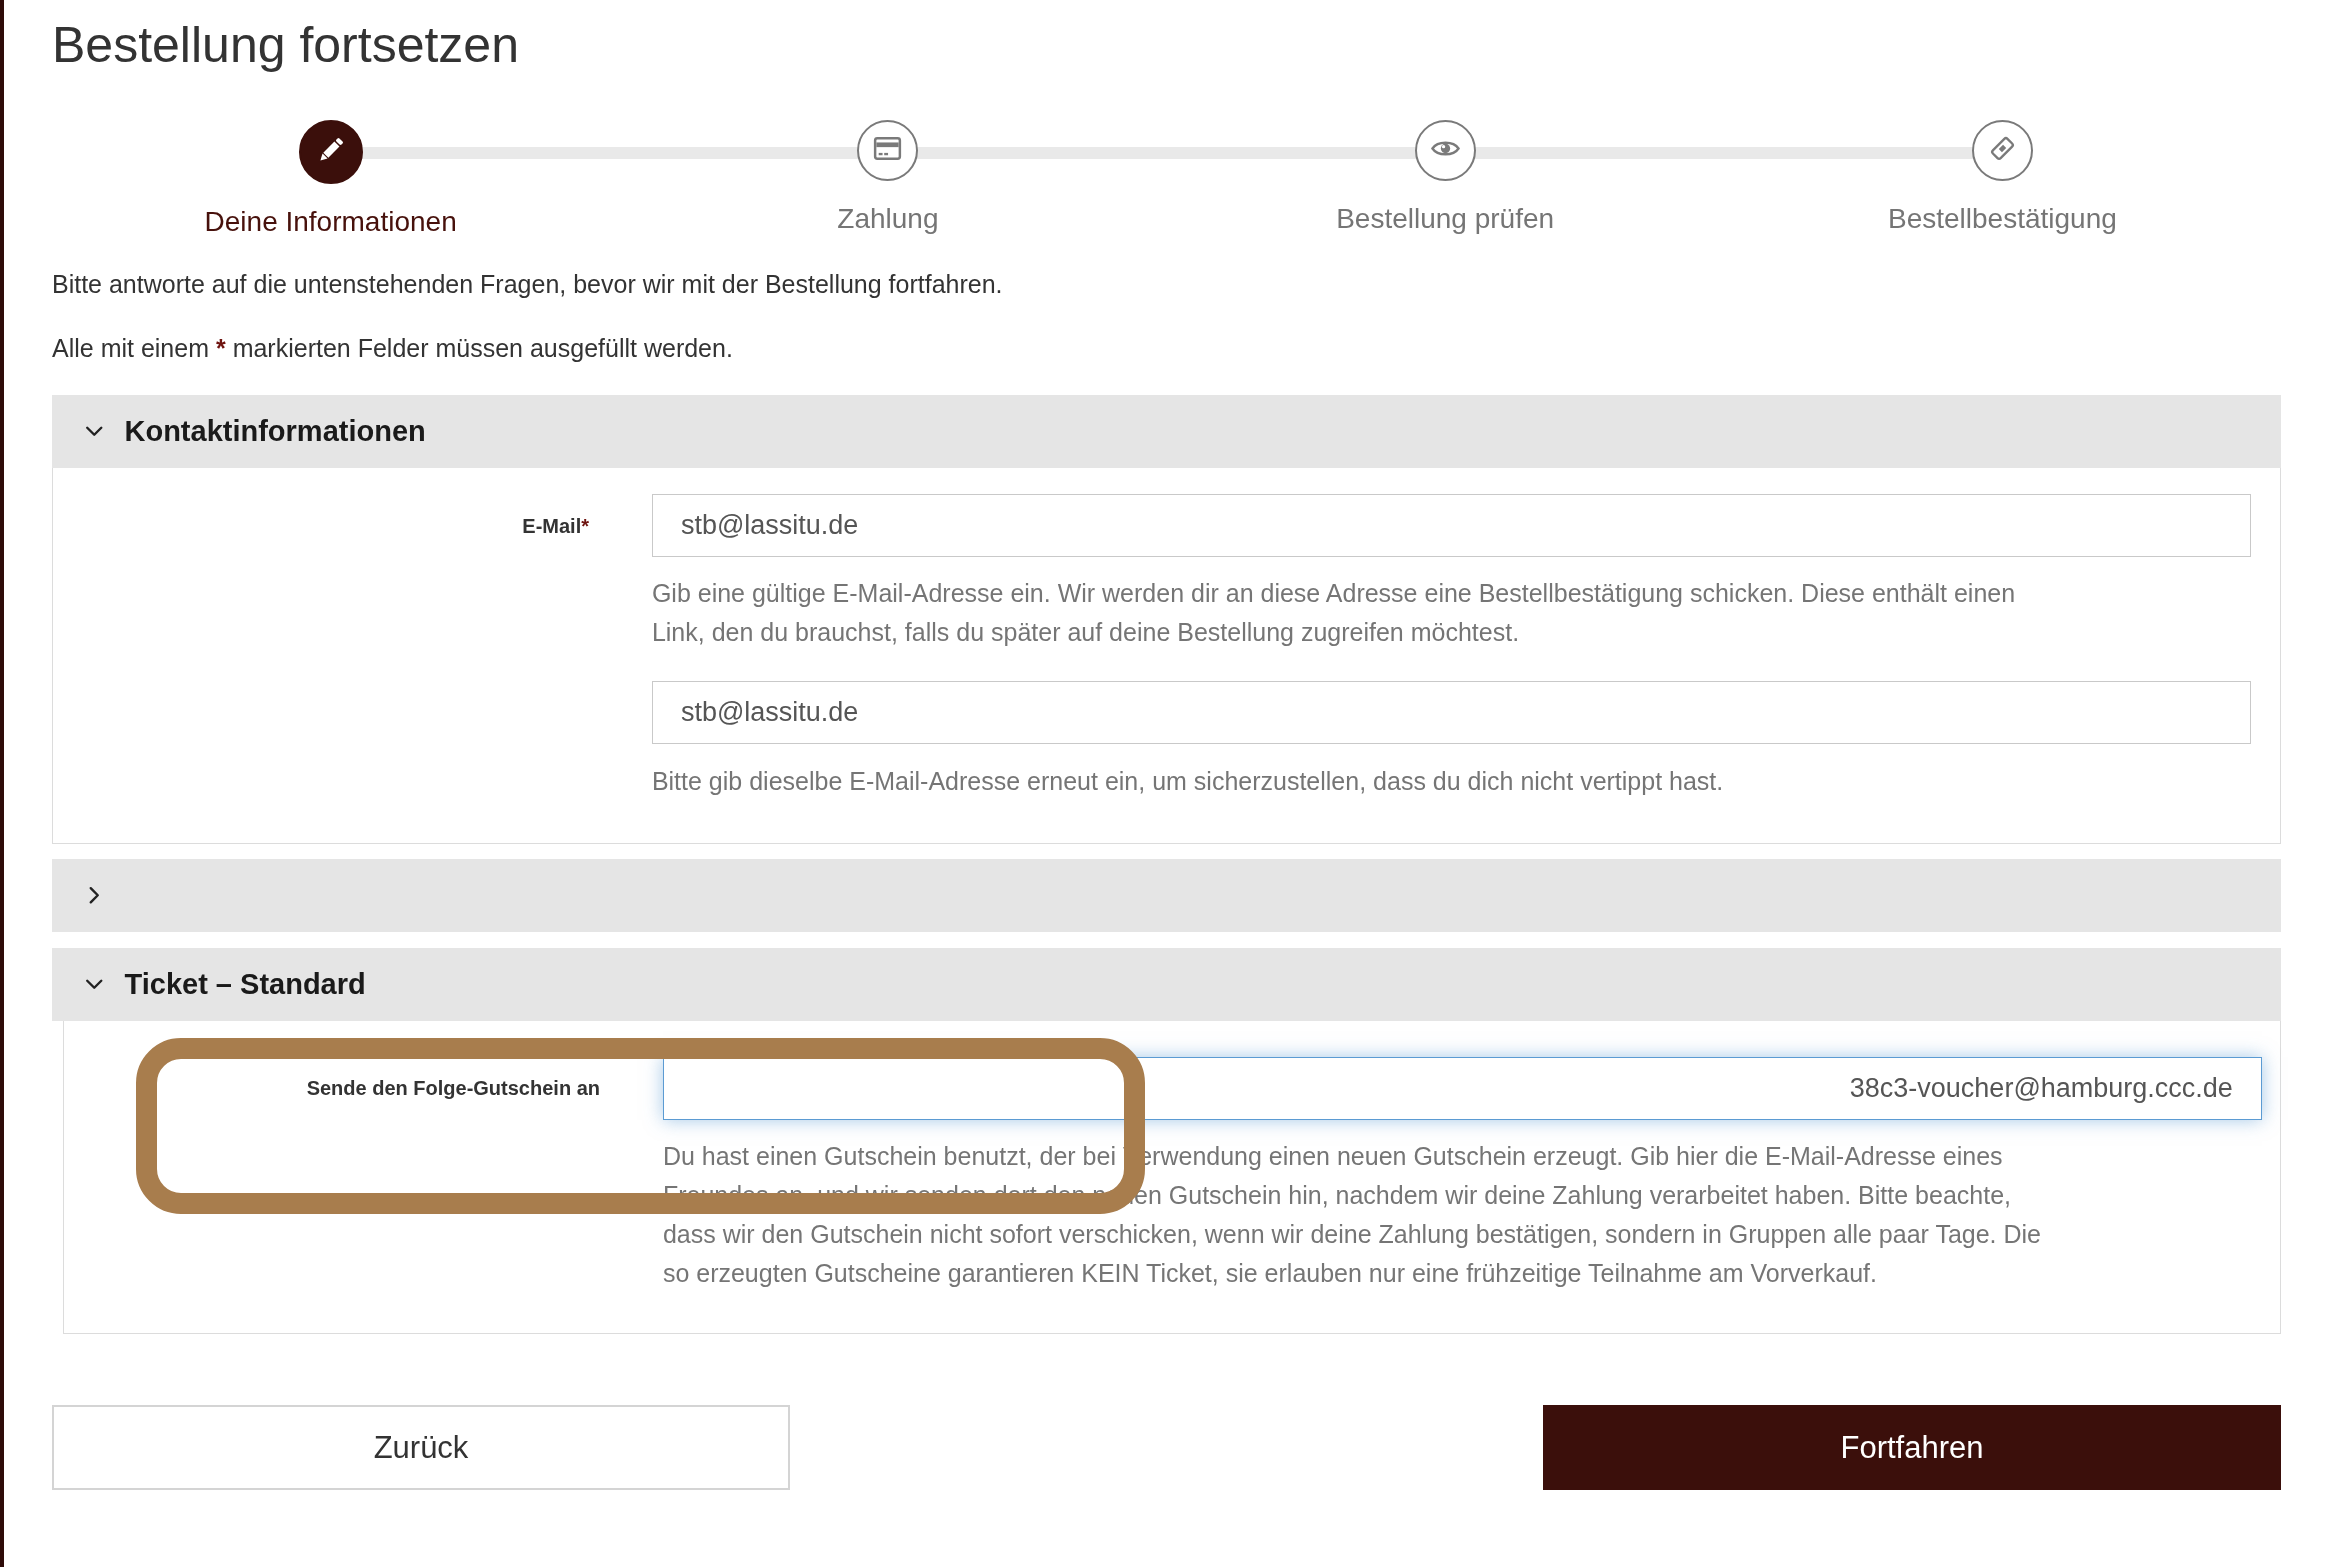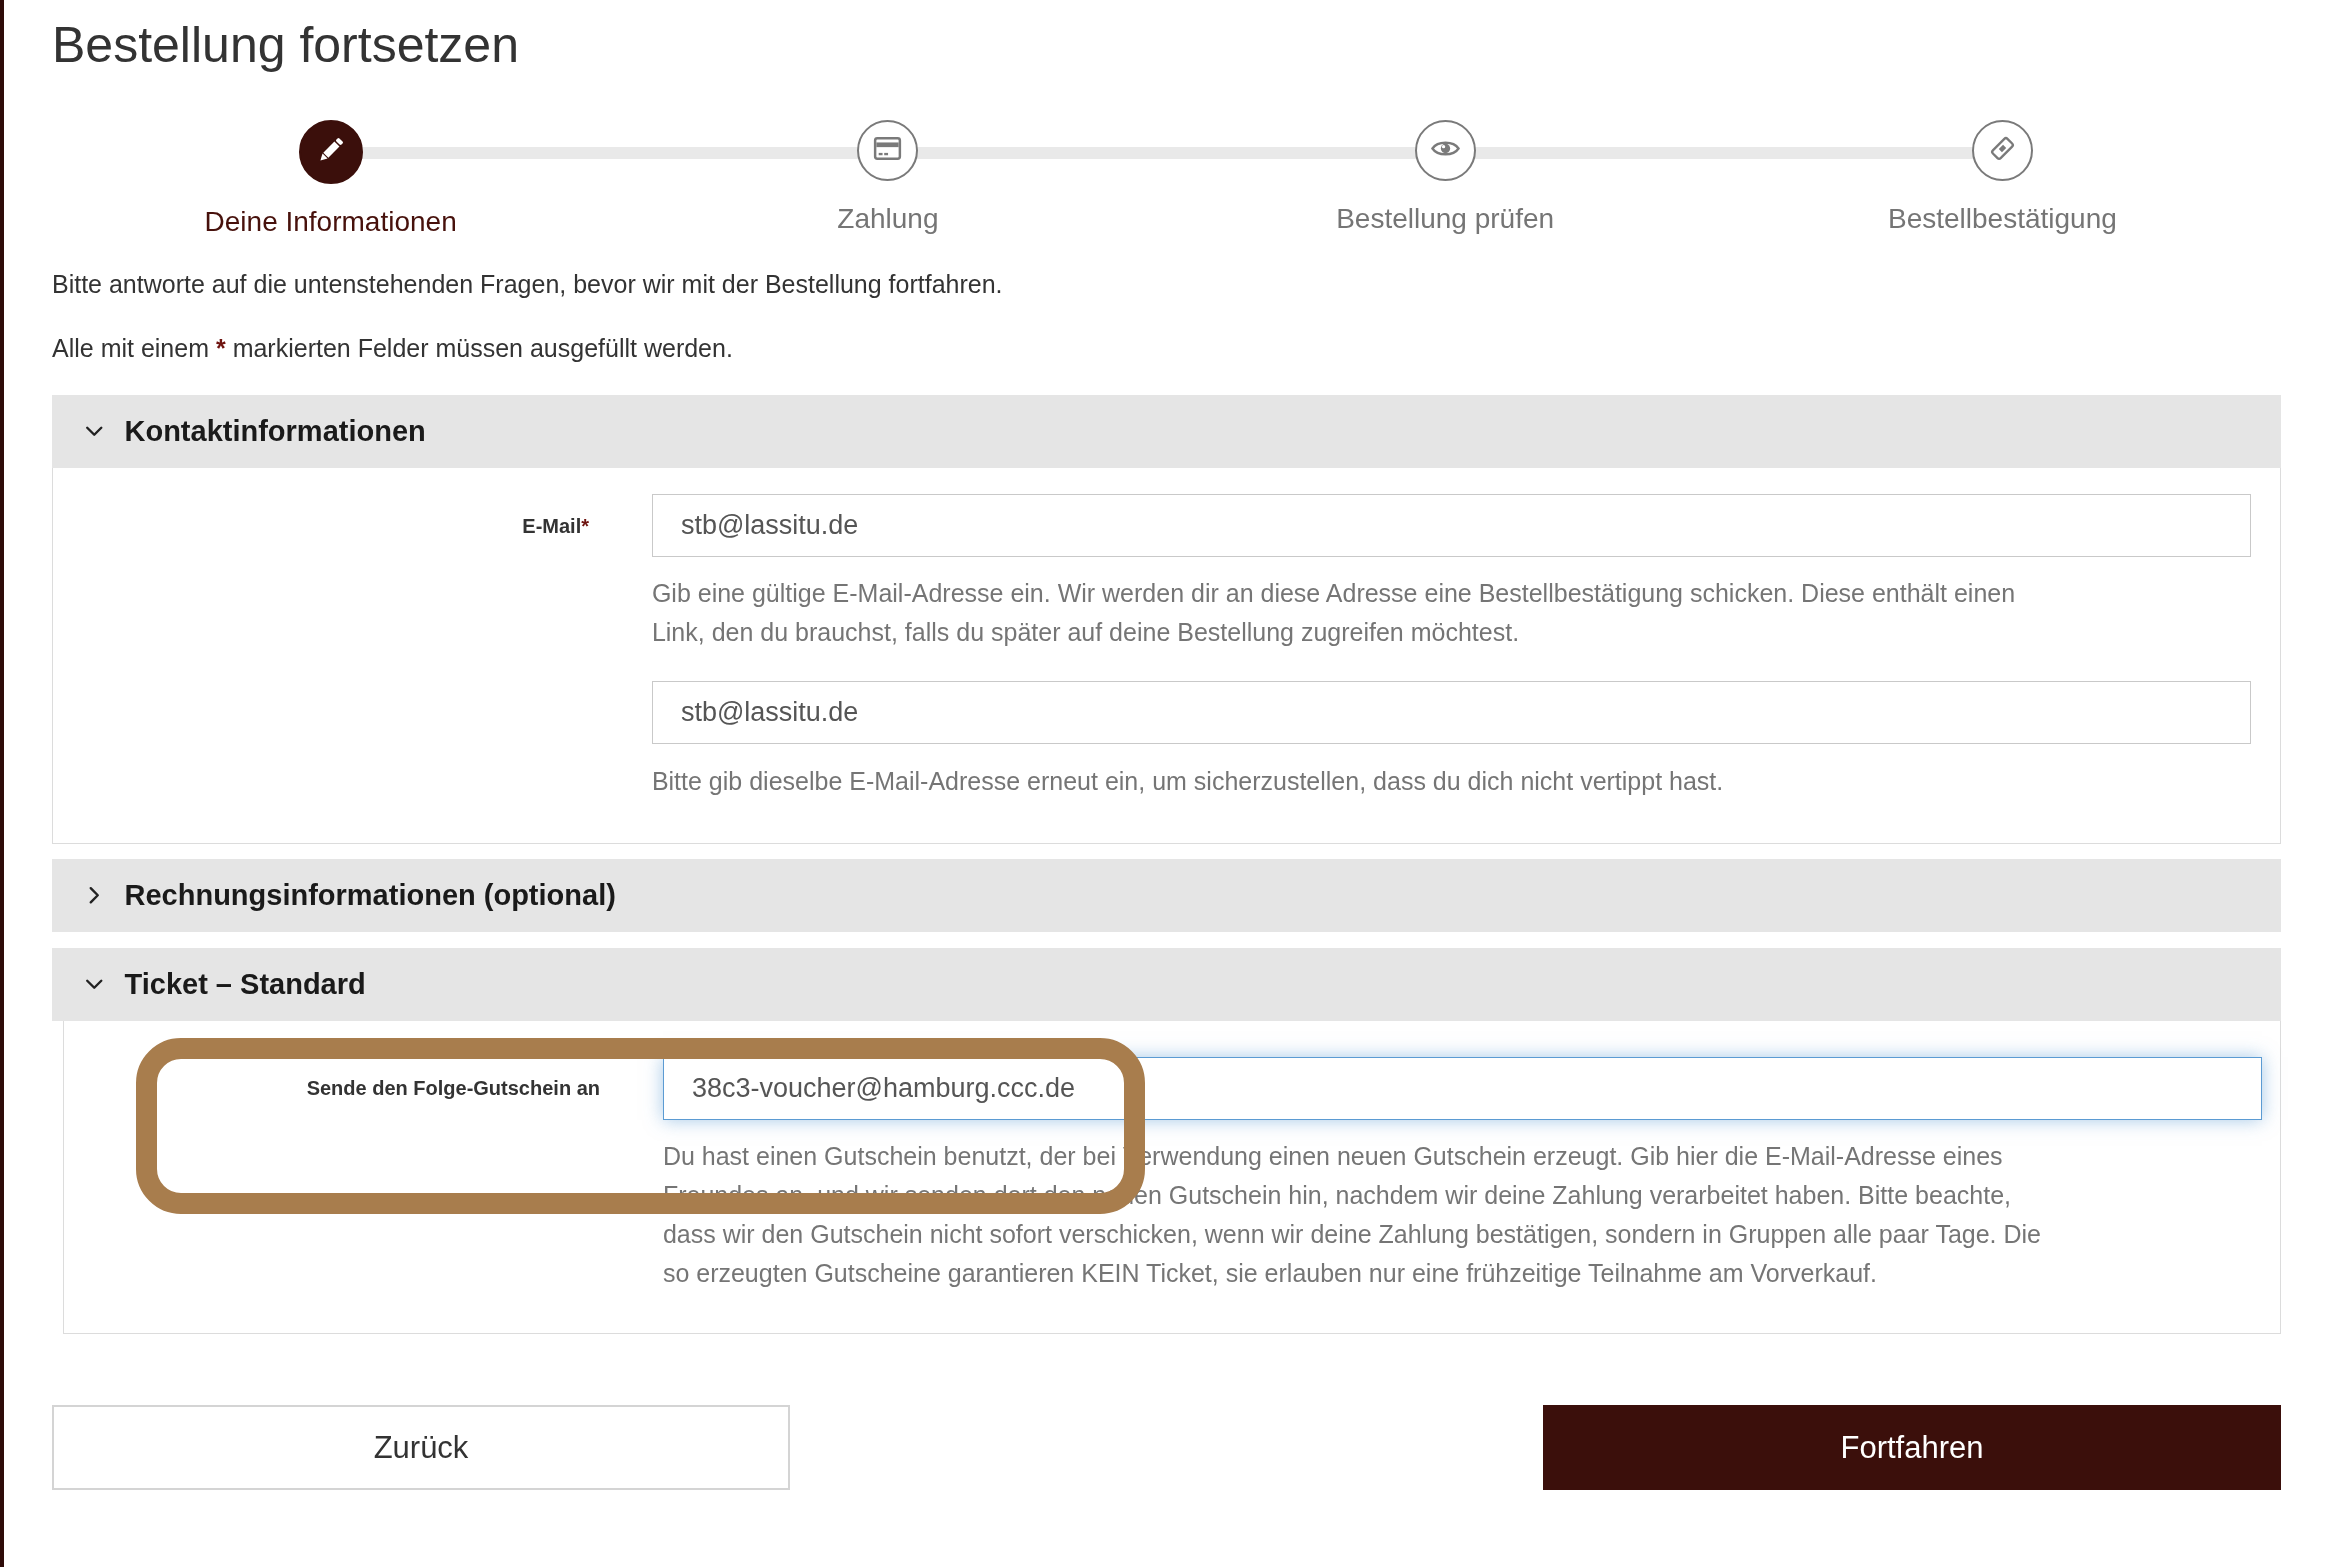--- a/index.html
+++ b/index.html
@@ -51,21 +51,21 @@
 
   .field{display:grid;grid-template-columns:506px 0.9px 1599px;column-gap:31px;align-items:center;}
   .field + .field{margin-top:29px;}
   .field-label{grid-column:1;text-align:right;font-size:20px;font-weight:700;color:#333;line-height:1.3;}
   .field-label .req-star{color:#6f1410;}
   .field-input{
     grid-column:3;height:63px;box-sizing:border-box;border:1.7px solid #c9c9c9;background:#fff;
     font-family:"Liberation Sans","DejaVu Sans",sans-serif;
     font-size:27px;color:#555;padding:0 28px;width:100%;border-radius:0;outline:none;
   }
-  .field-input.focused{border-color:#5b9bd3;box-shadow:0 0 17.3px rgba(91,155,211,0.55);}
+  .field-input.focused{border-color:#5b9bd3;box-shadow:0 0 17.3px rgba(91,155,211,0.55);text-align:right;}
   .field-help{
     grid-column:3;margin-top:17.3px;font-size:25px;color:#757575;line-height:39px;white-space:pre-line;
   }
 
   
   .actions{position:relative;margin-top:71px;height:85px;}
   .btn{position:absolute;top:0;height:85px;width:738px;display:flex;align-items:center;justify-content:center;
        font-size:31px;box-sizing:border-box;cursor:pointer;}
   .btn-back{left:0;background:#ffffff;border:2.6px solid #d4d4d4;color:#333;}
   .btn-continue{right:0;background:#3b0f0b;border:none;color:#ffffff;}
@@ -171,21 +171,20 @@
     </div>
   </div>
 
   <div class="section">
     <div class="section-header">
       <span class="chev">
         <svg viewBox="0 0 16 16">
             <path d="M5.5 3 L10.5 8 L5.5 13" fill="none" stroke="#222" stroke-width="1.7" stroke-linecap="round" stroke-linejoin="round"></path>
           </svg>
       </span>
-      <span class="section-title">Rechnungsinformationen (optional)</span>
     </div>
   </div>
 
   <div class="section">
     <div class="section-header">
       <span class="chev">
         <svg viewBox="0 0 16 16">
             <path d="M3 5.5 L8 10.5 L13 5.5" fill="none" stroke="#222" stroke-width="1.7" stroke-linecap="round" stroke-linejoin="round"></path>
           </svg>
       </span>

